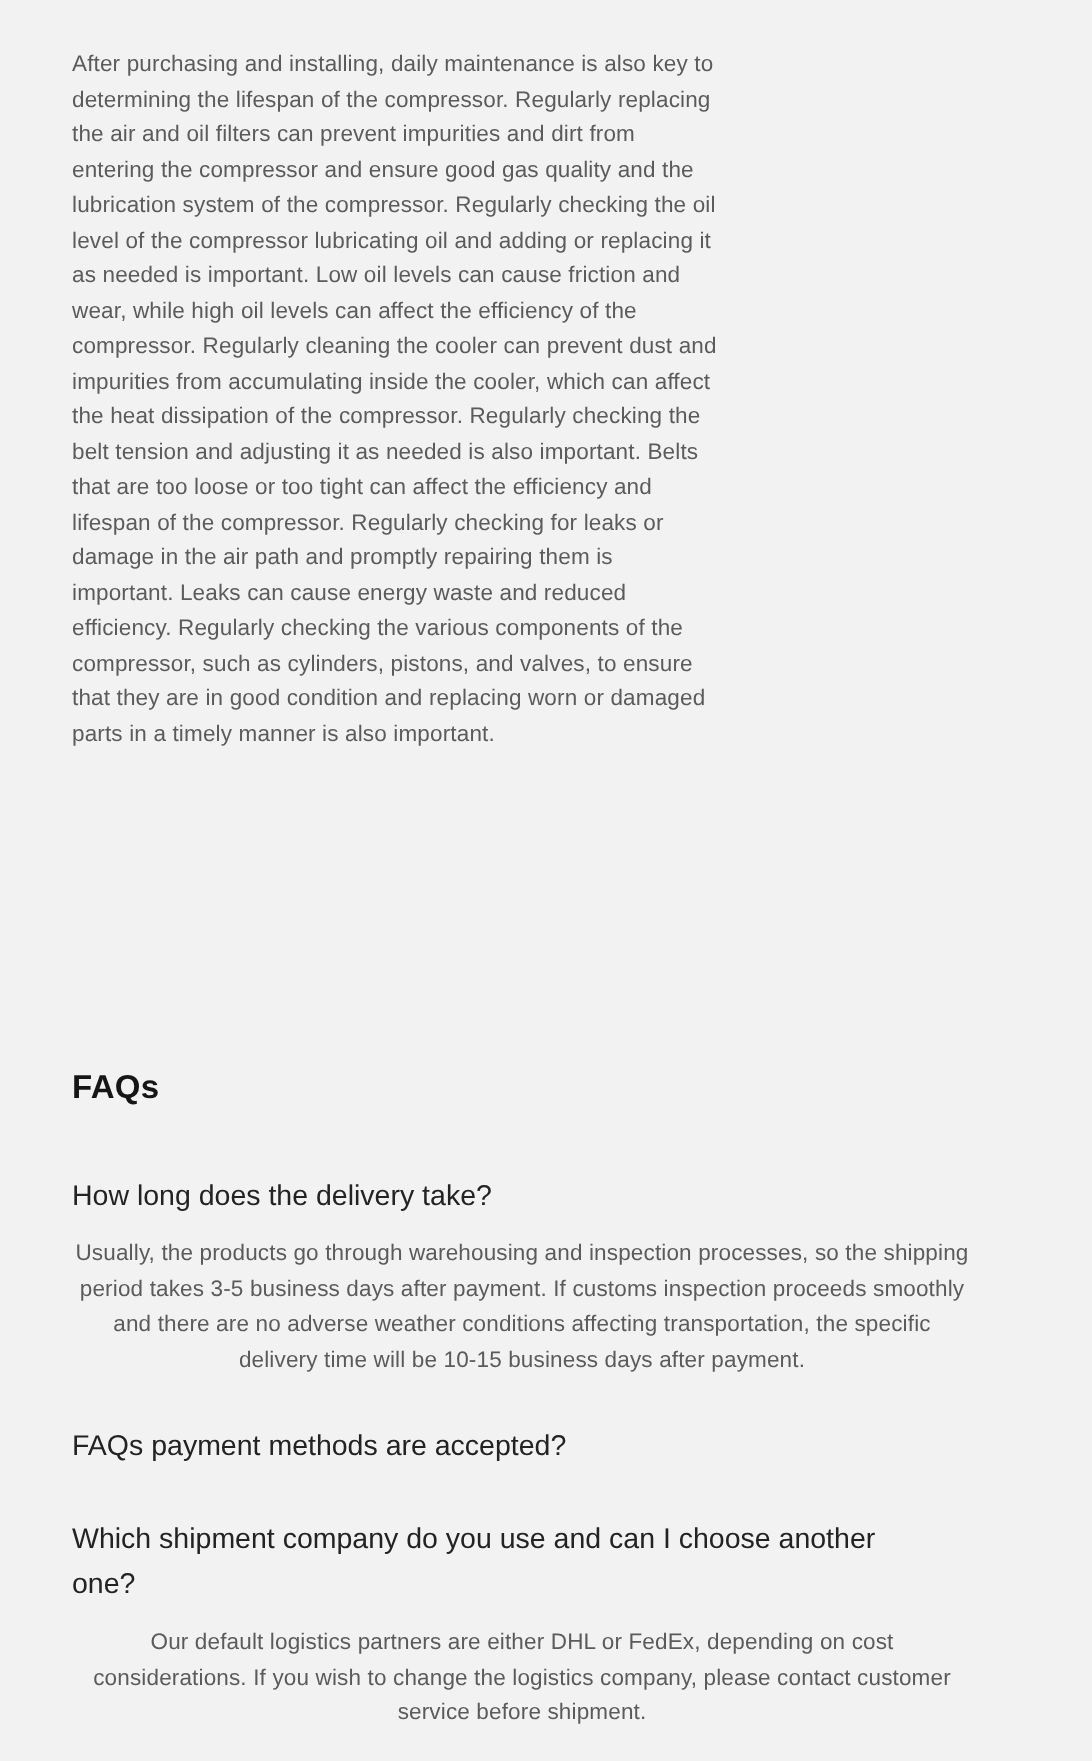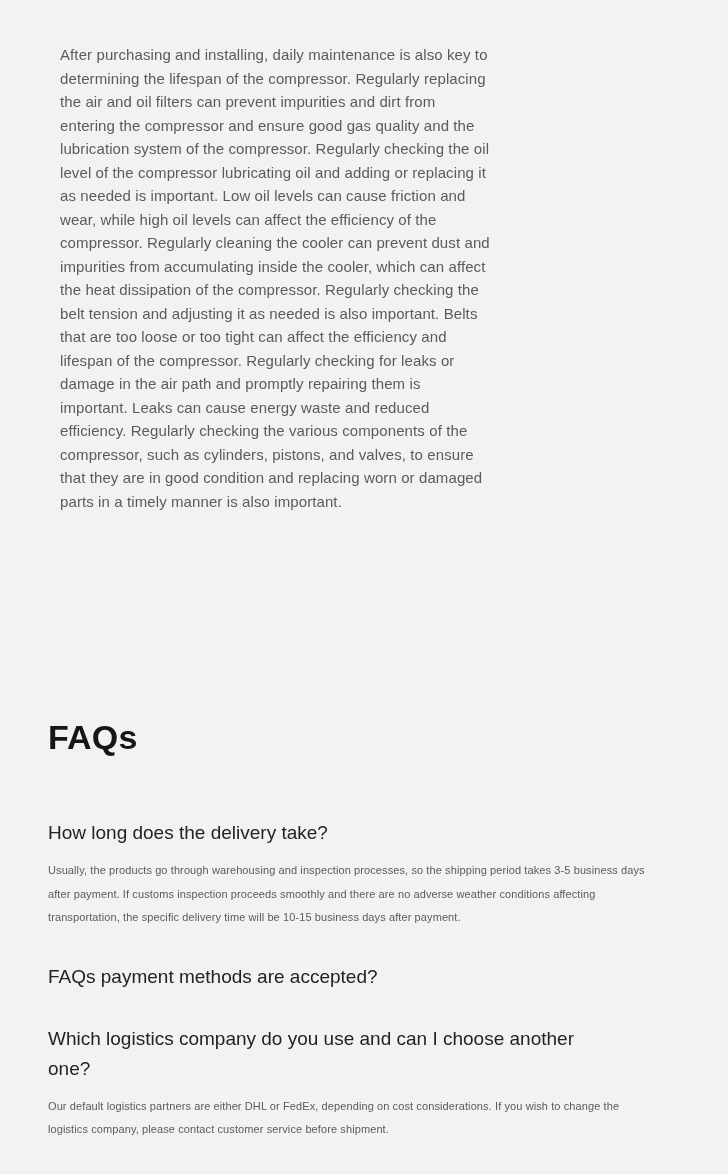--- a/index.html
+++ b/index.html
@@ -14,58 +14,59 @@
     -webkit-font-smoothing: antialiased;
     overflow-x: hidden;
   }
   .page {
     box-sizing: border-box;
     width: 728px;
     padding: 31px 48px 30px 48px;
   }
   .intro-paragraph {
     max-width: 432px;
-    margin: 12px;
+    margin: 0;
     font-size: 15px;
     line-height: 23.5px;
     color: #5b5b5b;
     letter-spacing: 0.1px;
   }
   .faq-section {
     margin-top: 206px;
   }
   .faq-title {
     margin: 0;
-    font-size: 34px;
+    font-size: 22px;
     line-height: 36px;
     font-weight: 700;
     color: #161616;
     letter-spacing: 0.2px;
   }
   .faq-item {
     margin-top: 32px;
   }
   .faq-item:first-of-type {
-    margin-top: 63px;
+    margin-top: 40px;
   }
   .faq-question {
     margin: 0;
     max-width: 550px;
     font-size: 19px;
     line-height: 30px;
     font-weight: 400;
     color: #232323;
   }
   .faq-answer {
     margin: 11px 0 0 0;
     max-width: 600px;
-    font-size: 11px;
+    font-size: 15px;
     line-height: 23.5px;
     color: #5b5b5b;
     letter-spacing: 0.1px;
+    text-align: center;
   }
 </style>
 </head>
 <body>
 
 <div class="page">
 
   <p class="intro-paragraph">After purchasing and installing, daily maintenance is also key to determining the lifespan of the compressor. Regularly replacing the air and oil filters can prevent impurities and dirt from entering the compressor and ensure good gas quality and the lubrication system of the compressor. Regularly checking the oil level of the compressor lubricating oil and adding or replacing it as needed is important. Low oil levels can cause friction and wear, while high oil levels can affect the efficiency of the compressor. Regularly cleaning the cooler can prevent dust and impurities from accumulating inside the cooler, which can affect the heat dissipation of the compressor. Regularly checking the belt tension and adjusting it as needed is also important. Belts that are too loose or too tight can affect the efficiency and lifespan of the compressor. Regularly checking for leaks or damage in the air path and promptly repairing them is important. Leaks can cause energy waste and reduced efficiency. Regularly checking the various components of the compressor, such as cylinders, pistons, and valves, to ensure that they are in good condition and replacing worn or damaged parts in a timely manner is also important.</p>
 
   <div class="faq-section">
@@ -75,18 +76,18 @@
     <div class="faq-item">
       <h3 class="faq-question">How long does the delivery take?</h3>
       <p class="faq-answer">Usually, the products go through warehousing and inspection processes, so the shipping period takes 3-5 business days after payment. If customs inspection proceeds smoothly and there are no adverse weather conditions affecting transportation, the specific delivery time will be 10-15 business days after payment.</p>
     </div>
 
     <div class="faq-item">
       <h3 class="faq-question">FAQs payment methods are accepted?</h3>
     </div>
 
     <div class="faq-item">
-      <h3 class="faq-question">Which logistics company do you use and can I choose another one?</h3>
+      <h3 class="faq-question">Which shipment company do you use and can I choose another one?</h3>
       <p class="faq-answer">Our default logistics partners are either DHL or FedEx, depending on cost considerations. If you wish to change the logistics company, please contact customer service before shipment.</p>
     </div>
 
   </div>
 </div>
 
 </body></html>

